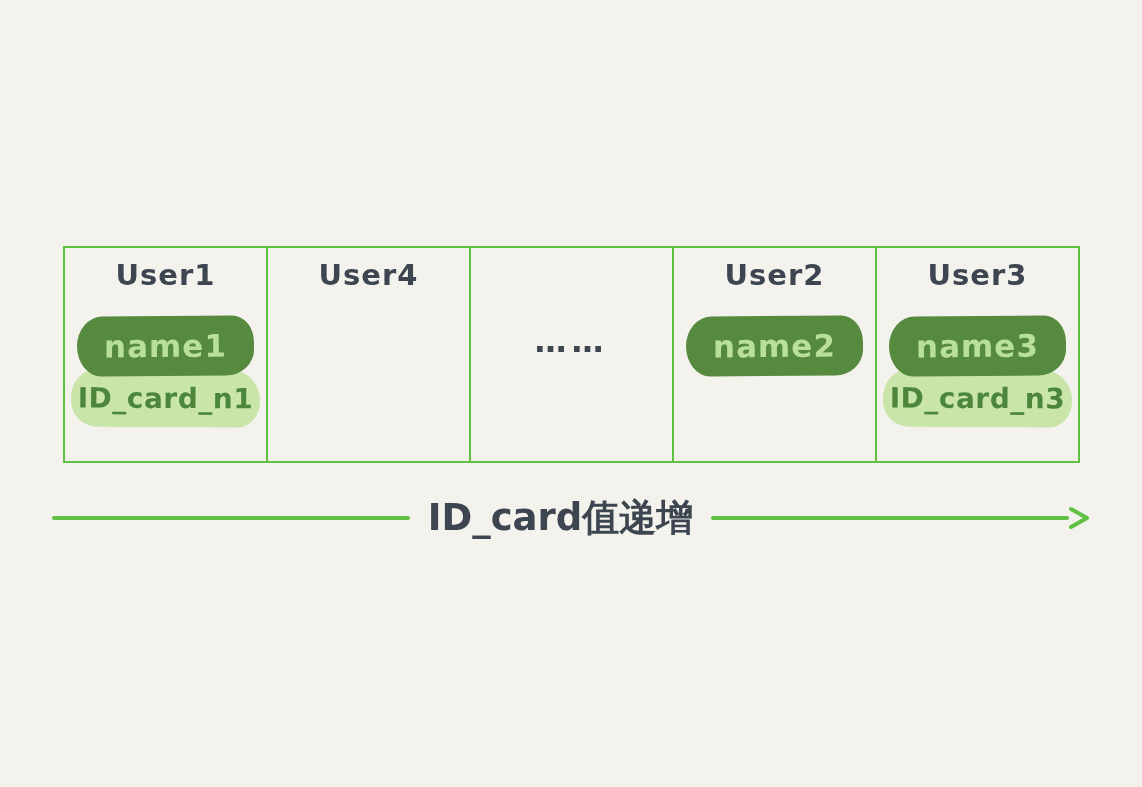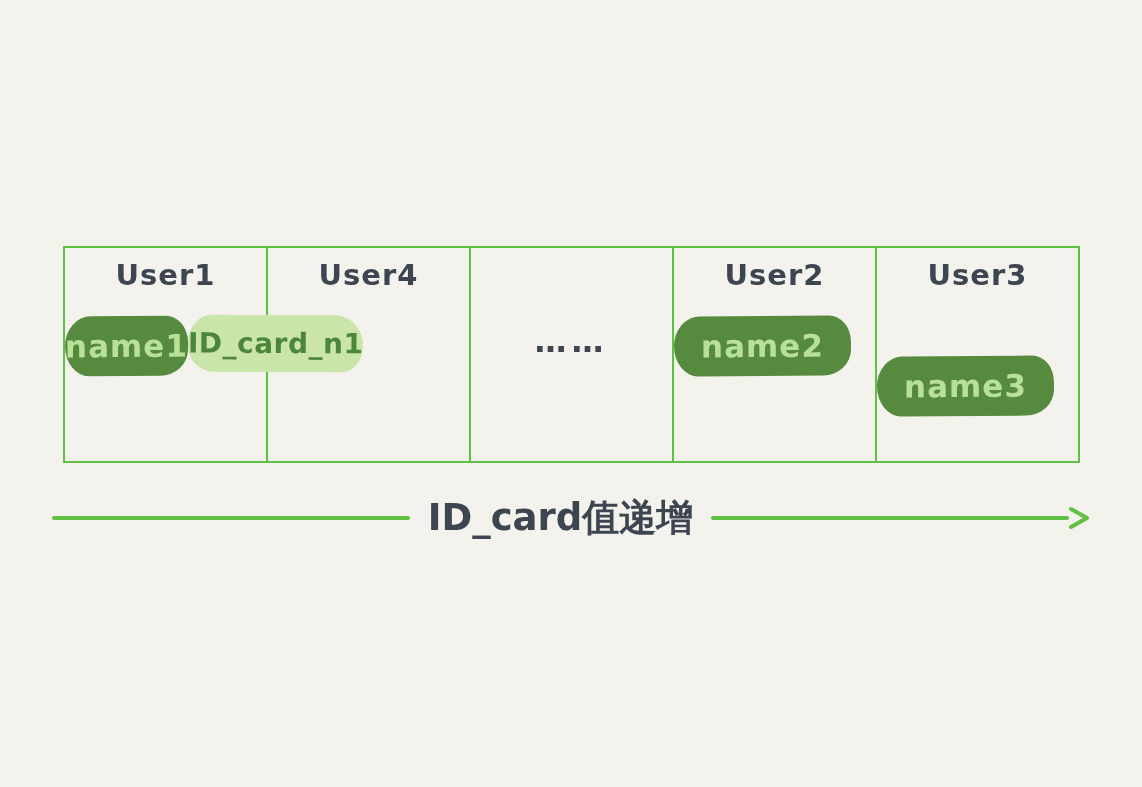--- a/index.html
+++ b/index.html
@@ -30,34 +30,34 @@
   .cell {
     flex: 1;
     border-right: 2.5px solid #5fc043;
     display: flex;
     flex-direction: column;
     align-items: center;
     padding-top: 8px;
     box-sizing: border-box;
     min-width: 0;
   }
-  .cell:last-child { border-right: none; gap: 40px; }
+  .cell:last-child { border-right: none; }
 
   .user-label {
     font-size: 29px;
     font-weight: bold;
     color: #3d4650;
     letter-spacing: 1px;
     margin-top: 2px;
   }
   .pills {
     margin-top: 24px;
     width: 100%;
     display: flex;
-    flex-direction: row;
+    flex-direction: column;
     align-items: center;
   }
   .name-pill {
     width: 88%;
     height: 60px;
     background: #568a3e;
     border-radius: 26px 22px 28px 24px / 30px 26px 26px 30px;
     display: flex;
     align-items: center;
     justify-content: center;
@@ -147,20 +147,21 @@
     <div class="user-label">User2</div>
     <div class="pills">
       <div class="name-pill">name2</div>
     </div>
   </div>
 
   <div class="cell">
     <div class="user-label">User3</div>
     <div class="pills">
       <div class="name-pill">name3</div>
+      <div class="id-pill">ID_card_n3</div>
     </div>
   </div>
 
 </div>
 
 <div class="increase-arrow">
   <div class="arrow-line"></div>
   <div class="arrow-label">ID_card值递增</div>
   <div class="arrow-line"></div>
   <div class="arrow-head">

